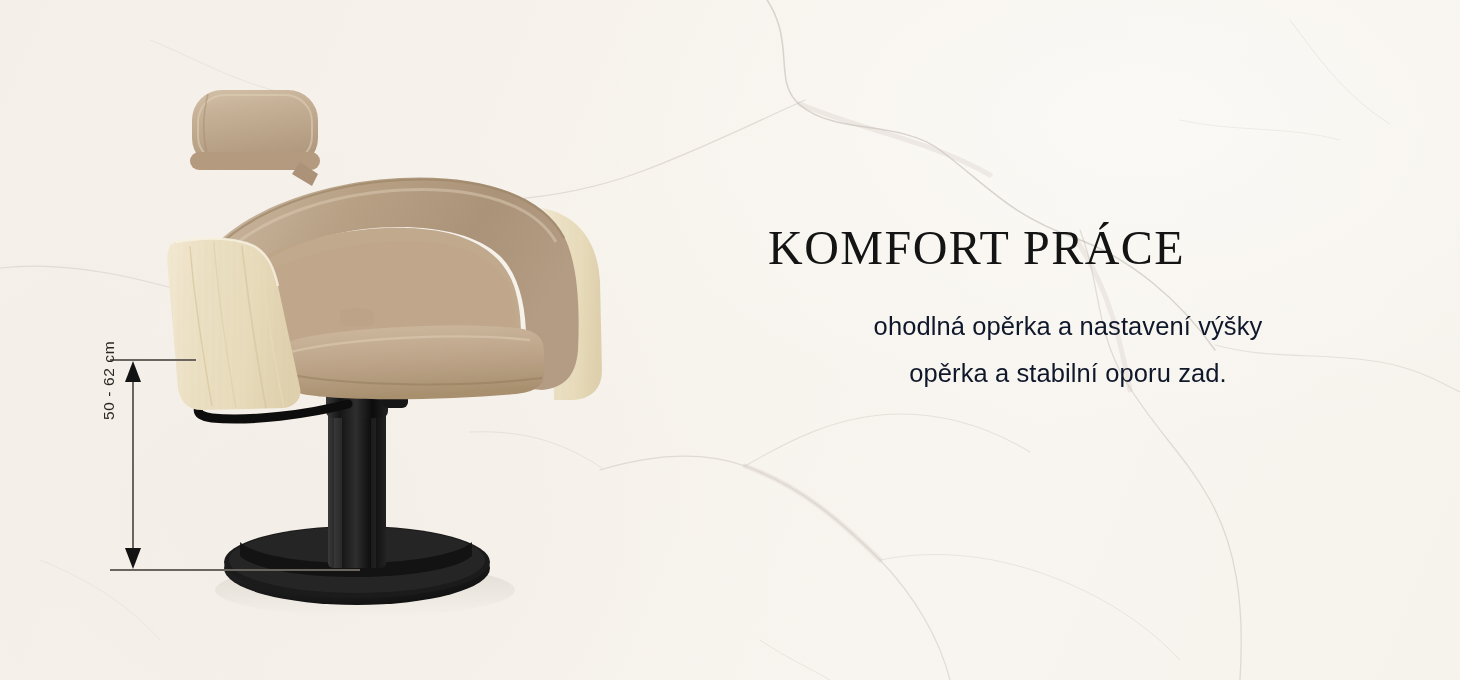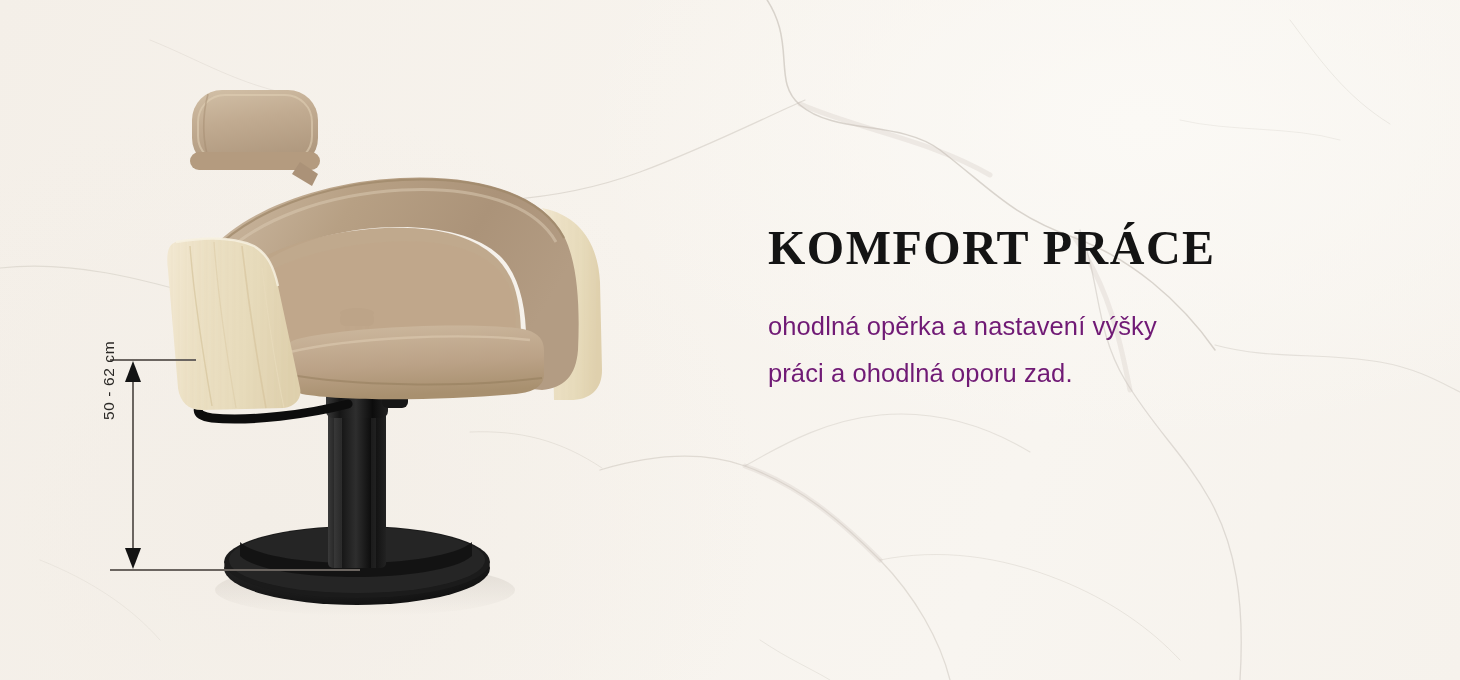--- a/index.html
+++ b/index.html
@@ -30,27 +30,27 @@
   }
 
   
   .chair{position:absolute;left:150px;top:70px;width:520px;height:560px;}
   .chair svg{width:100%;height:100%;display:block;}
 
   
   .copy{position:absolute;left:768px;top:222px;width:600px;}
   .headline{
     font-family:"Liberation Serif",serif;
-    font-size:48px;font-weight:700;letter-spacing:1.5px;
+    font-size:48px;font-weight:400;letter-spacing:1.5px;
     color:#141414;line-height:1.1;margin:0;white-space:nowrap;
   }
   .body-copy{margin:0;padding-top:28px;}
   .body-copy p{
-    margin:0;font-size:25.5px;line-height:47px;color:#701a75;
-    font-weight:400;letter-spacing:.1px;white-space:nowrap;
+    margin:0;font-size:25.5px;line-height:47px;color:#0f172a;
+    font-weight:400;letter-spacing:.1px;white-space:nowrap;text-align:center;
   }
 </style>
 </head>
 <body>
 
 <div class="stage">
 
   <div class="bg"></div>
 
   <div class="veins">
@@ -272,17 +272,17 @@
       <polygon points="133,361 125,382 141,382" fill="#131313"></polygon>
       <polygon points="133,569 125,548 141,548" fill="#131313"></polygon>
     </svg>
     <div class="dim-label">50 - 62 cm</div>
   </div>
 
   <div class="copy">
     <h1 class="headline">KOMFORT PRÁCE</h1>
     <div class="body-copy">
       <p>ohodlná opěrka a nastavení výšky</p>
-      <p>práci a ohodlná oporu zad.</p>
+      <p>opěrka a stabilní oporu zad.</p>
     </div>
   </div>
 
 </div>
 
 </body></html>

